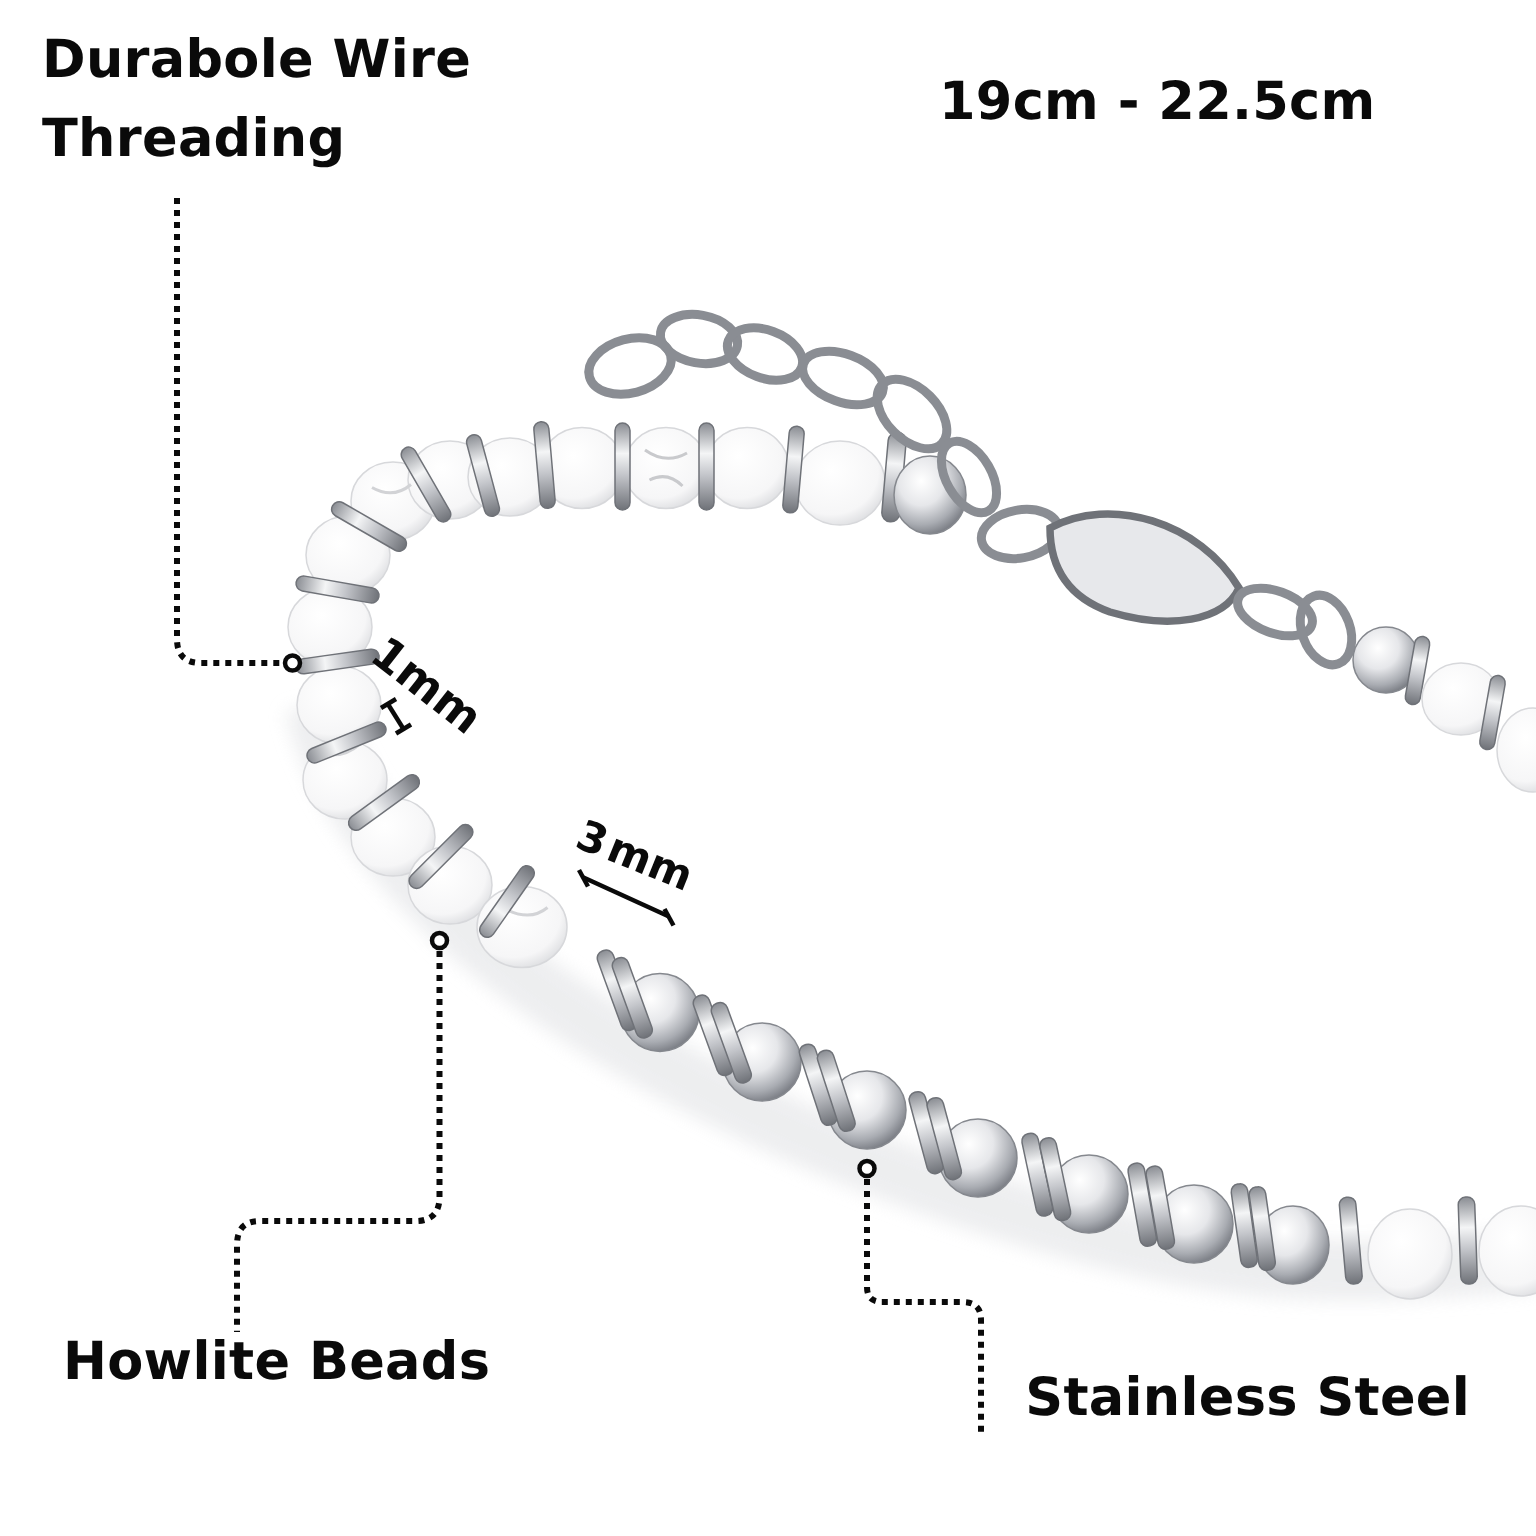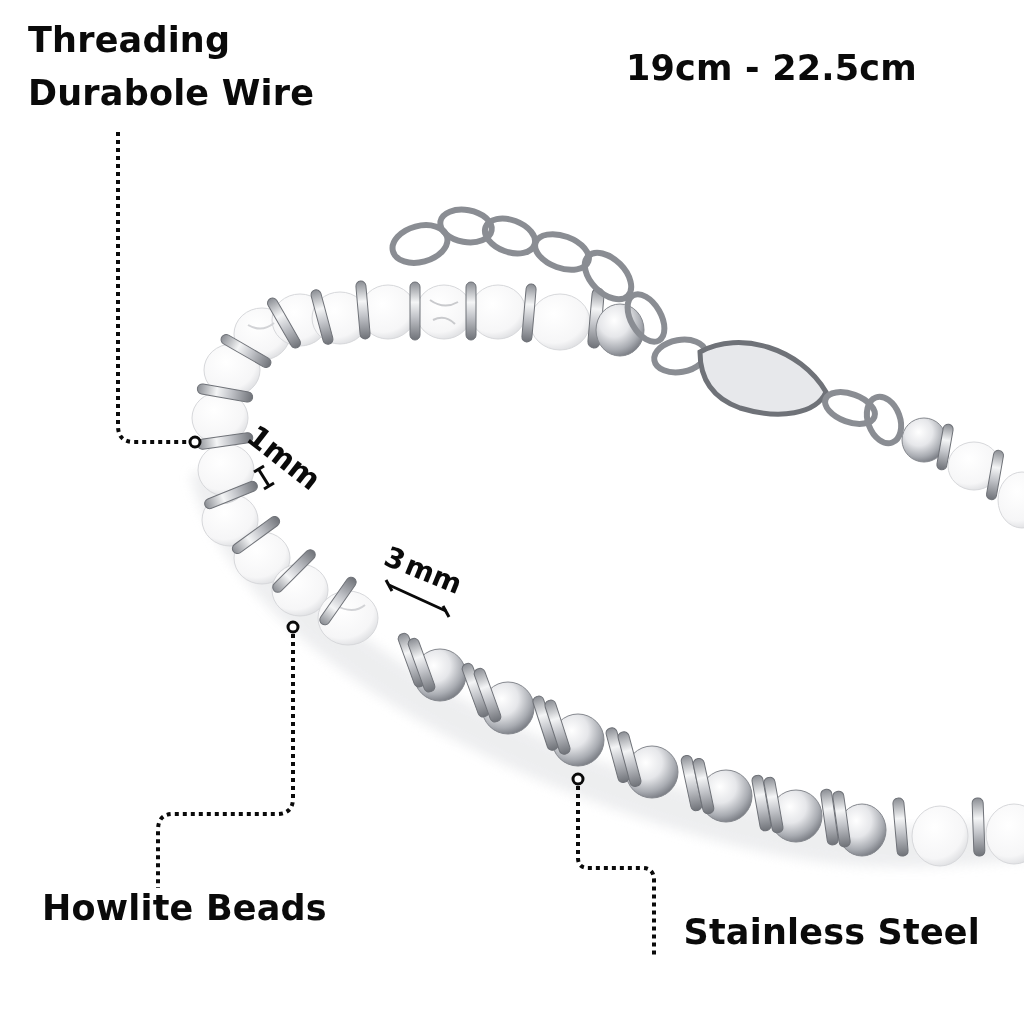--- a/index.html
+++ b/index.html
@@ -162,22 +162,22 @@
 </svg>
 
 <div class="dim" id="dim-1mm">
   <span>1</span><span>mm</span>
 </div>
 <div class="dim" id="dim-3mm">
   <span>3</span> <span>mm</span>
 </div>
 
 <div class="label" id="lbl-wire">
+  <span class="line">Durabole Wire</span>
   <span class="line">Threading</span>
-  <span class="line">Durabole Wire</span>
 </div>
 
 <div class="label" id="lbl-length">
   <span class="line">19cm - 22.5cm</span>
 </div>
 
 <div class="label" id="lbl-howlite">
   <span class="line">Howlite Beads</span>
 </div>
 

